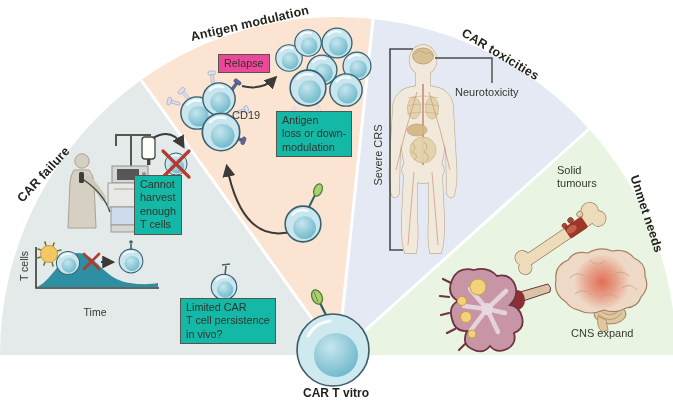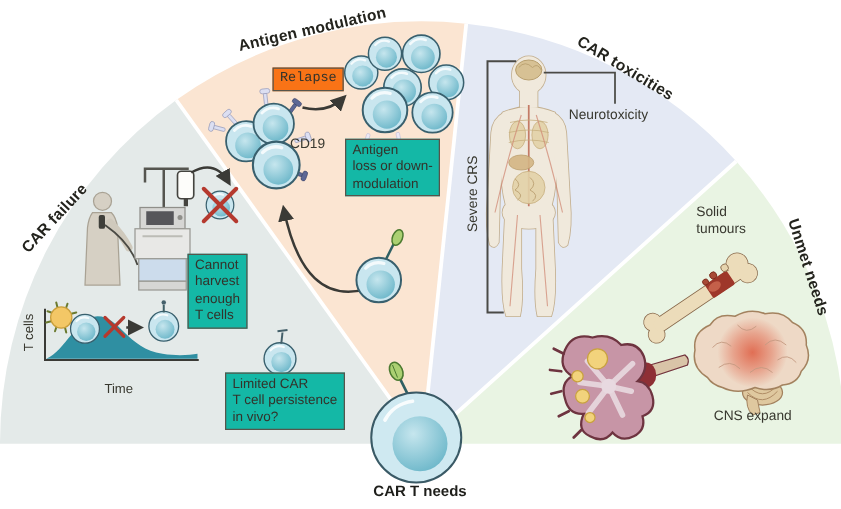--- a/index.html
+++ b/index.html
@@ -4,21 +4,21 @@
 <style>
   html,body{margin:0;padding:0;background:#ffffff;}
   .stage{position:relative;width:673px;height:407px;background:#fff;overflow:hidden;
          font-family:"Liberation Sans",sans-serif;color:#38382f;}
   .stage svg{position:absolute;left:0;top:0;}
   .lbl{position:absolute;font-size:11px;line-height:1.22;white-space:pre-line;color:#38382f;}
   .ctr{transform:translate(-50%,-50%);}
   .sector{font-weight:bold;font-size:12.5px;color:#23231d;white-space:nowrap;letter-spacing:.2px;}
   .box{position:absolute;background:#14b8a6;border:1.4px solid #56554b;padding:2px 5px;
        font-size:10.8px;line-height:1.25;white-space:pre-line;color:#33332b;}
-  .box.peach{background:#f97316;font-family:Liberation Mono, monospace;}
+  .box.peach{background:#ec4899;}
   .bold{font-weight:bold;font-size:12px;color:#1e1e1a;}
   .small{font-size:10.5px;}
 </style>
 </head>
 <body>
 
 <div class="stage">
 
 <svg width="673" height="407" viewBox="0 0 673 407">
   <defs>
@@ -241,32 +241,32 @@
 <div class="lbl sector ctr" style="left:500px;top:55px;transform:translate(-50%,-50%) rotate(31deg);">CAR toxicities</div>
 <div class="lbl sector ctr" style="left:646px;top:214px;transform:translate(-50%,-50%) rotate(72deg);">Unmet needs</div>
 
 <div class="box peach" style="left:218px;top:54px;">Relapse</div>
 <div class="lbl" style="left:232px;top:109px;">CD19</div>
 <div class="lbl" style="left:237px;top:140px;margin-left:41px;">CD22</div>
 <div class="box" style="left:276px;top:111px;">Antigen
 loss or down-
 modulation</div>
 
-<div class="box" style="left:150px;top:175px;margin-top:28px;">Cannot
+<div class="box" style="left:134px;top:175px;">Cannot
 harvest
 enough
 T cells</div>
 <div class="lbl small ctr" style="left:24px;top:266px;transform:translate(-50%,-50%) rotate(-90deg);">T cells</div>
 <div class="lbl small ctr" style="left:95px;top:312px;text-align:center;">Time</div>
 <div class="box" style="left:180px;top:298px;">Limited CAR
 T cell persistence
 in vivo?</div>
 
 <div class="lbl ctr" style="left:379px;top:155px;transform:translate(-50%,-50%) rotate(-90deg);">Severe CRS</div>
 <div class="lbl" style="left:455px;top:86px;">Neurotoxicity</div>
 
 <div class="lbl" style="left:557px;top:164px;">Solid
 tumours</div>
 <div class="lbl" style="left:571px;top:327px;">CNS expand</div>
 
-<div class="lbl bold ctr" style="left:336px;top:393px;">CAR T needs</div>
+<div class="lbl bold ctr" style="left:336px;top:393px;">CAR T vitro</div>
 
 </div>
 
 </body></html>

